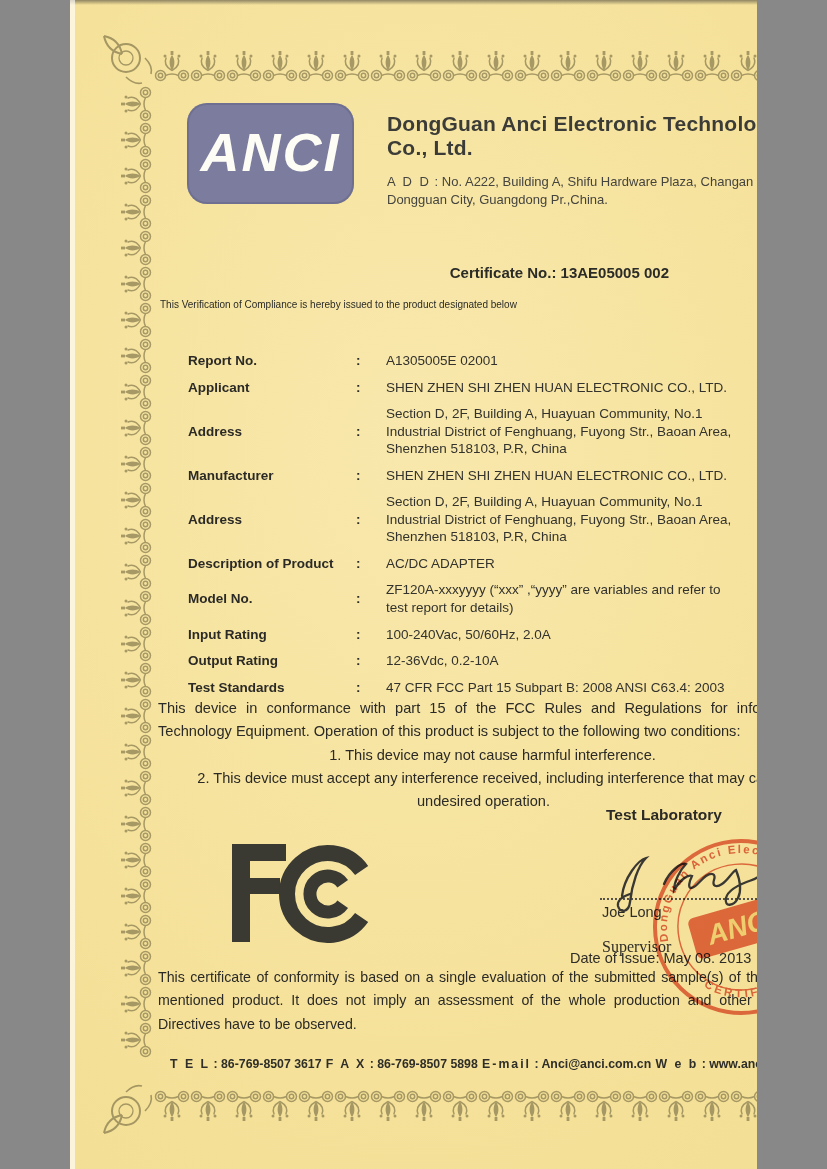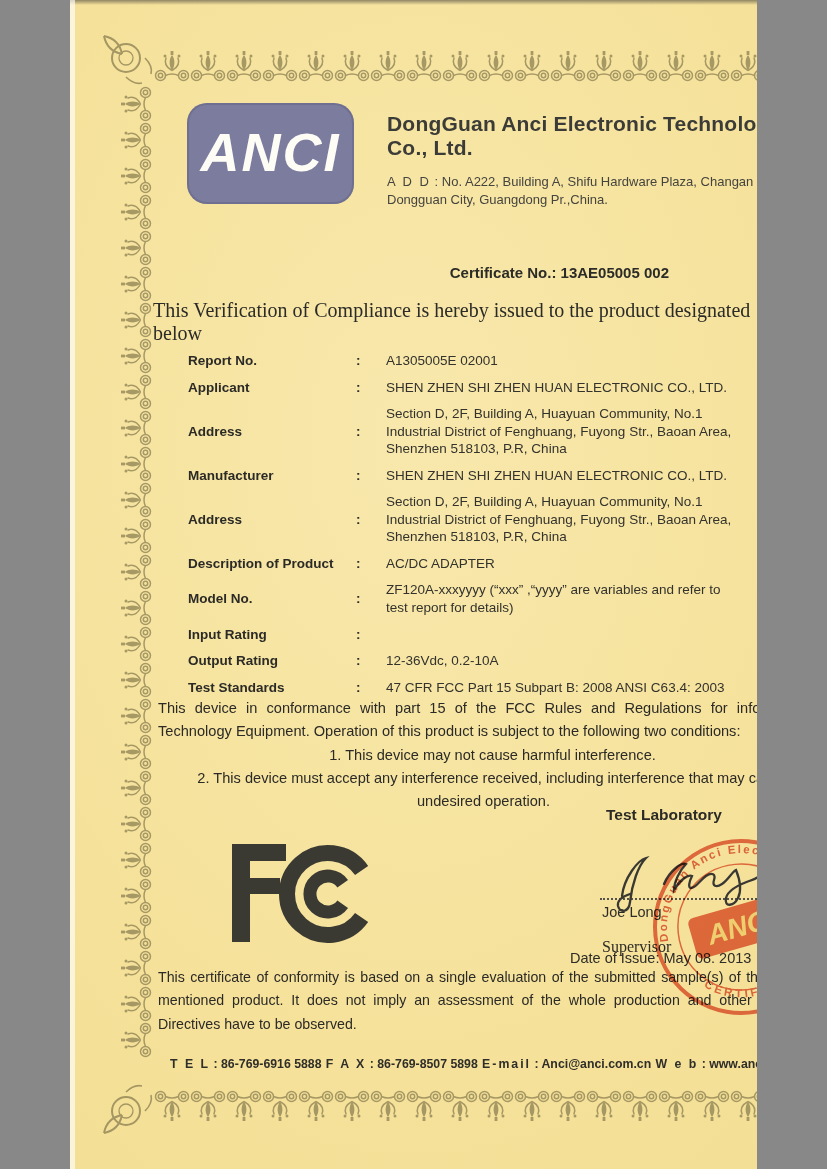--- a/index.html
+++ b/index.html
@@ -29,21 +29,21 @@
   .company-name{font-size:21px;font-weight:bold;color:#3b3b37;letter-spacing:.2px;}
   .company-add{margin-top:13px;font-size:13px;line-height:1.4;color:#45443f;}
   .company-add .lbl{letter-spacing:2px;}
 
   .doc-title{
     position:absolute;top:211px;left:0;width:827px;margin:0;
     text-align:center;font-size:35px;font-weight:bold;letter-spacing:2px;
     color:#6c6c64;
   }
   .certno{position:absolute;top:264px;right:88px;font-size:15px;font-weight:bold;color:#2b2b27;}
-  .intro{position:absolute;top:299px;left:83px;font-size:20px;color:#2b2b27;font-family:Liberation Serif, serif;}
+  .intro{position:absolute;top:299px;left:90px;font-size:10px;color:#2b2b27;}
 
   .fields{position:absolute;left:118px;top:352px;width:560px;}
   .frow{display:grid;grid-template-columns:168px 30px 352px;align-items:center;margin-bottom:9px;font-size:13.5px;line-height:1.3;}
   .frow .flabel{font-weight:bold;color:#2b2a26;}
   .frow .fcolon{font-weight:bold;text-align:left;}
   .frow .fvalue{color:#33322d;}
 
   .fcc-text{position:absolute;left:88px;top:697px;width:651px;font-size:14.6px;line-height:1.6;text-align:justify;color:#2b2a26;}
   .fcc-text p{margin:0;}
   .fcc-text p.cond{text-indent:18px;text-align:center;}
@@ -245,20 +245,21 @@
       <span class="fvalue">AC/DC ADAPTER</span>
     </div>
     <div class="frow">
       <span class="flabel">Model No.</span>
       <span class="fcolon">:</span>
       <span class="fvalue">ZF120A-xxxyyyy (“xxx” ,“yyyy” are variables and refer to test report for details)</span>
     </div>
     <div class="frow">
       <span class="flabel">Input Rating</span>
       <span class="fcolon">:</span>
+      <span class="fvalue">100-240Vac, 50/60Hz, 2.0A</span>
     </div>
     <div class="frow">
       <span class="flabel">Output Rating</span>
       <span class="fcolon">:</span>
       <span class="fvalue">12-36Vdc, 0.2-10A</span>
     </div>
     <div class="frow">
       <span class="flabel">Test Standards</span>
       <span class="fcolon">:</span>
       <span class="fvalue">47 CFR FCC Part 15 Subpart B: 2008 ANSI C63.4: 2003</span>
@@ -312,21 +313,21 @@
       <text x="91" y="100" text-anchor="middle" font-size="28" font-weight="bold" font-style="italic" fill="#f7e6a8">ANCI</text>
     </g>
   </svg>
 
   <div class="disclaimer">This certificate of conformity is based on a single evaluation of the submitted sample(s) of the above mentioned product. It does not imply an assessment of the whole production and other relevant Directives have to be observed.</div>
 
   <div class="footerline">
     <span class="seg">
       <span class="lbl">T E L</span>
       <span>:</span>
-      <span>86-769-6916 5888</span>
+      <span>86-769-8507 3617</span>
     </span>
     <span class="seg">
       <span class="lbl">F A X</span>
       <span>:</span>
       <span>86-769-8507 5898</span>
     </span>
     <span class="seg">
       <span class="lbl">E-mail</span>
       <span>:</span>
       <span>Anci@anci.com.cn</span>

